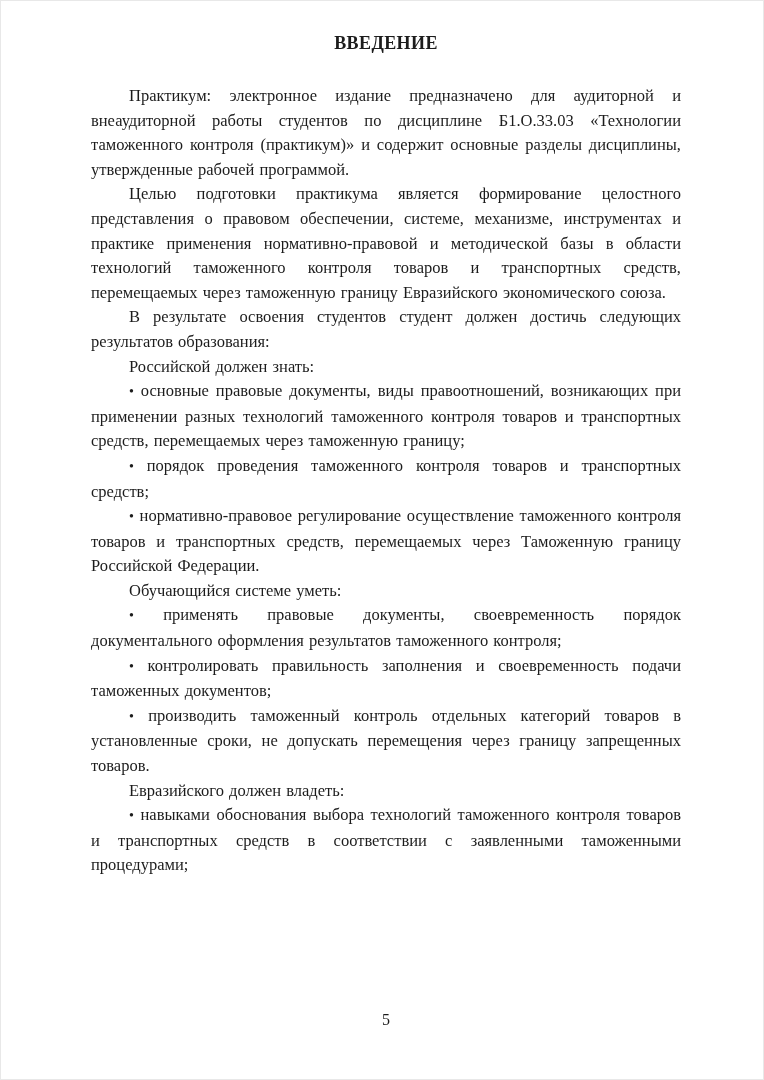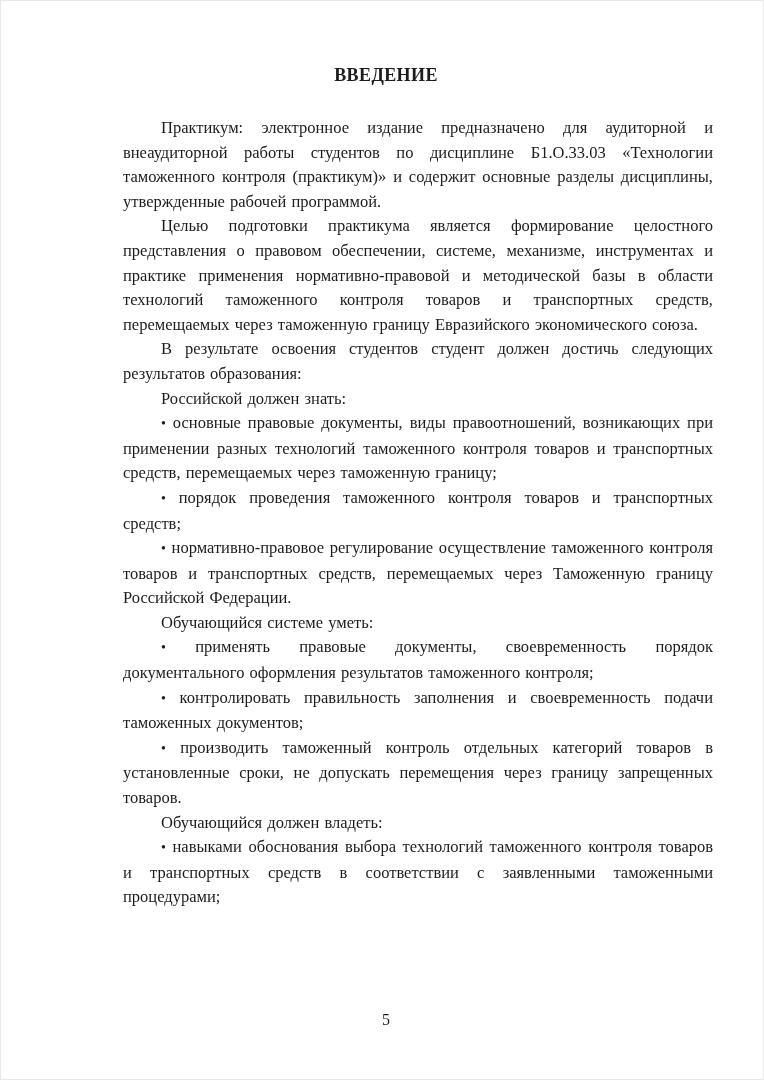--- a/index.html
+++ b/index.html
@@ -13,33 +13,32 @@
     font-family: "Liberation Serif", serif;
     color: #1c1c1c;
   }
   .page {
     position: relative;
     width: 764px;
     height: 1080px;
     box-sizing: border-box;
     background: #ffffff;
     border: 1px solid #e8e8e8;
-    padding: 64px 82px 0 90px;
+    padding: 32px 82px 0 90px;
     overflow: hidden;
   }
   .title {
     font-size: 18px;
     font-weight: bold;
     text-align: center;
     margin: 0 0 30px 0;
     letter-spacing: 0.4px;
   }
   .doc-body {
     width: 100%;
-    margin-left: 32px;
   }
   .para {
     margin: 0;
     font-size: 16.5px;
     line-height: 24.6px;
     text-align: justify;
     text-indent: 38px;
     word-spacing: 1px;
   }
   .bullet-marker {
@@ -64,17 +63,17 @@
       <p class="para paragraph">Целью подготовки практикума является формирование целостного представления о правовом обеспечении, системе, механизме, инструментах и практике применения нормативно-правовой и методической базы в области технологий таможенного контроля товаров и транспортных средств, перемещаемых через таможенную границу Евразийского экономического союза.</p>
       <p class="para paragraph">В результате освоения студентов студент должен достичь следующих результатов образования:</p>
       <p class="para paragraph">Российской должен знать:</p>
       <p class="para bullet"><span class="bullet-marker">•</span>&nbsp;<span>основные правовые документы, виды правоотношений, возникающих при применении разных технологий таможенного контроля товаров и транспортных средств, перемещаемых через таможенную границу;</span></p>
       <p class="para bullet"><span class="bullet-marker">•</span>&nbsp;<span>порядок проведения таможенного контроля товаров и транспортных средств;</span></p>
       <p class="para bullet"><span class="bullet-marker">•</span>&nbsp;<span>нормативно-правовое регулирование осуществление таможенного контроля товаров и транспортных средств, перемещаемых через Таможенную границу Российской Федерации.</span></p>
       <p class="para paragraph">Обучающийся системе уметь:</p>
       <p class="para bullet"><span class="bullet-marker">•</span>&nbsp;<span>применять правовые документы, своевременность порядок документального оформления результатов таможенного контроля;</span></p>
       <p class="para bullet"><span class="bullet-marker">•</span>&nbsp;<span>контролировать правильность заполнения и своевременность подачи таможенных документов;</span></p>
       <p class="para bullet"><span class="bullet-marker">•</span>&nbsp;<span>производить таможенный контроль отдельных категорий товаров в установленные сроки, не допускать перемещения через границу запрещенных товаров.</span></p>
-      <p class="para paragraph">Обучающийся должен владеть:</p>
+      <p class="para paragraph">Евразийского должен владеть:</p>
       <p class="para bullet"><span class="bullet-marker">•</span>&nbsp;<span>навыками обоснования выбора технологий таможенного контроля товаров и транспортных средств в соответствии с заявленными таможенными процедурами;</span></p>
     </div>
   <div class="page-number">5</div>
 </div>
 
 </body></html>

